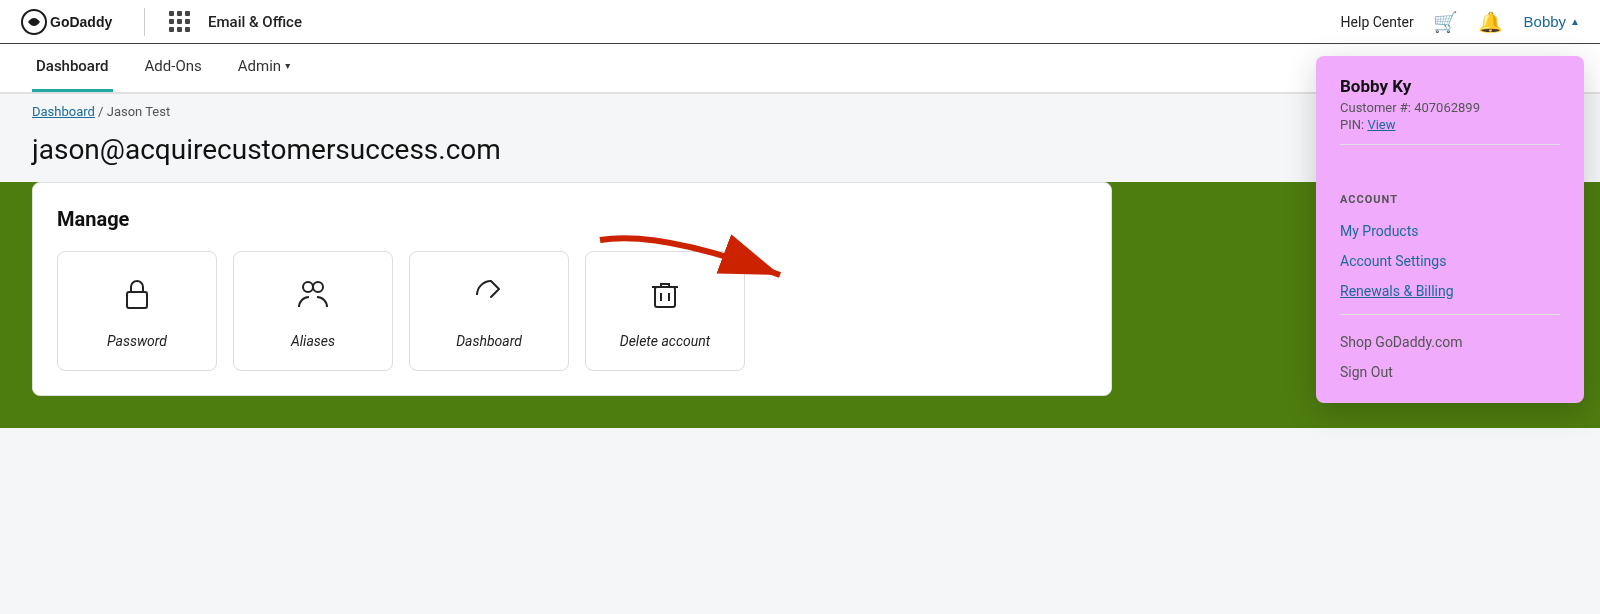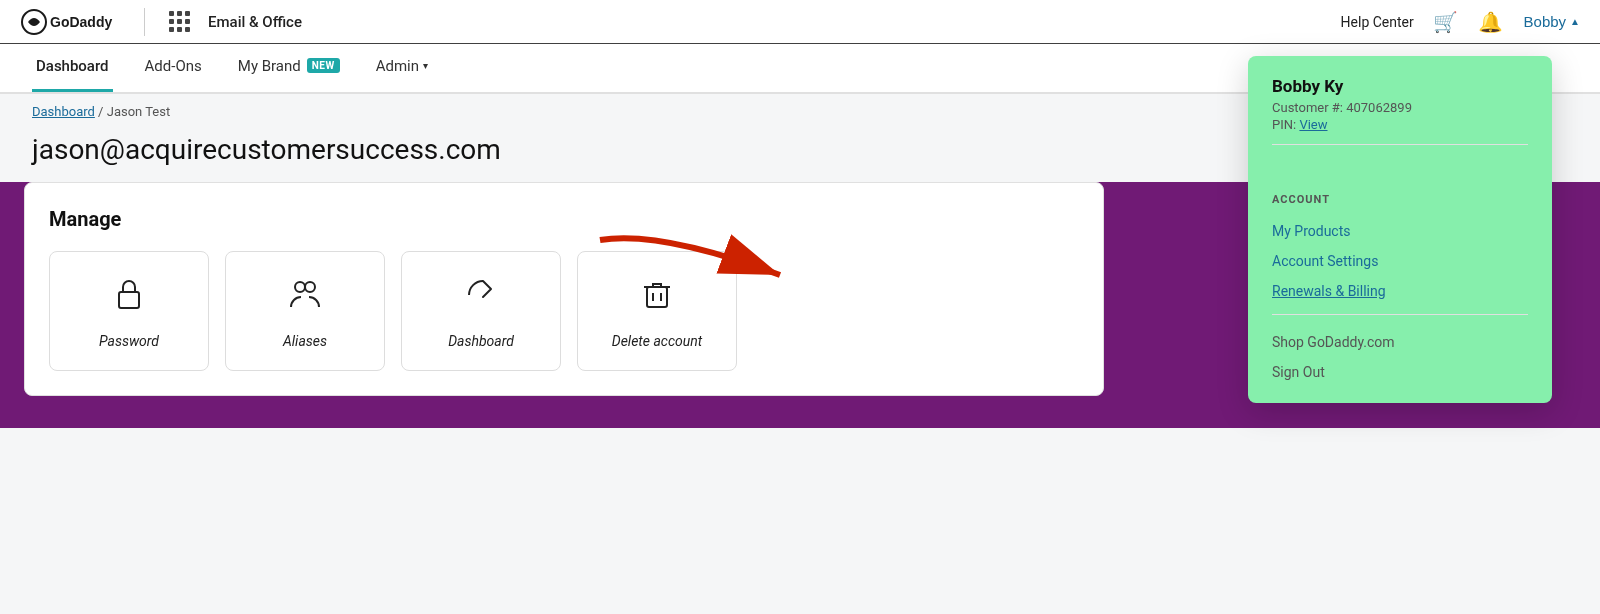--- a/index.html
+++ b/index.html
@@ -136,22 +136,22 @@
       background: #f5f6f7;
     }
     .page-email {
       font-size: 28px;
       font-weight: 400;
       color: #111;
     }
 
     
     .main-content {
-      padding: 0 24px 32px;
-      background: #701a75;
+      padding: 0 32px 32px;
+      background: #4d7c0f;
     }
     .manage-card {
       background: #fff;
       border-radius: 8px;
       border: 1px solid #e0e0e0;
       padding: 24px;
       max-width: 1080px;
     }
     .manage-title {
       font-size: 20px;
@@ -183,25 +183,25 @@
     .manage-label {
       font-size: 14px;
       color: #222;
       font-style: italic;
     }
 
     
     .dropdown-overlay {
       position: fixed;
       top: 56px;
-      right: 48px;
-      background: #86efac;
+      right: 16px;
+      background: #f0abfc;
       border-radius: 8px;
       box-shadow: 0 8px 32px rgba(0,0,0,0.18);
-      width: 304px;
+      width: 268px;
       z-index: 100;
       padding: 20px 24px 16px;
     }
     .dropdown-user-name {
       font-size: 17px;
       font-weight: 700;
       color: #111;
       margin-bottom: 4px;
     }
     .dropdown-customer {
@@ -290,24 +290,20 @@
     </button>
   </div>
 </nav>
 
 <nav class="second-nav">
   <div class="nav-tab active">
     <span>Dashboard</span>
   </div>
   <div class="nav-tab">
     <span>Add-Ons</span>
-  </div>
-  <div class="nav-tab">
-    <span>My Brand</span>
-    <span class="new-badge">NEW</span>
   </div>
   <div class="nav-tab admin-tab">
     <span>Admin</span>
     <span class="chevron-down">▾</span>
   </div>
 </nav>
 
 <div class="breadcrumb-bar">
   <a class="breadcrumb-link">Dashboard</a>
   <span>/</span>

